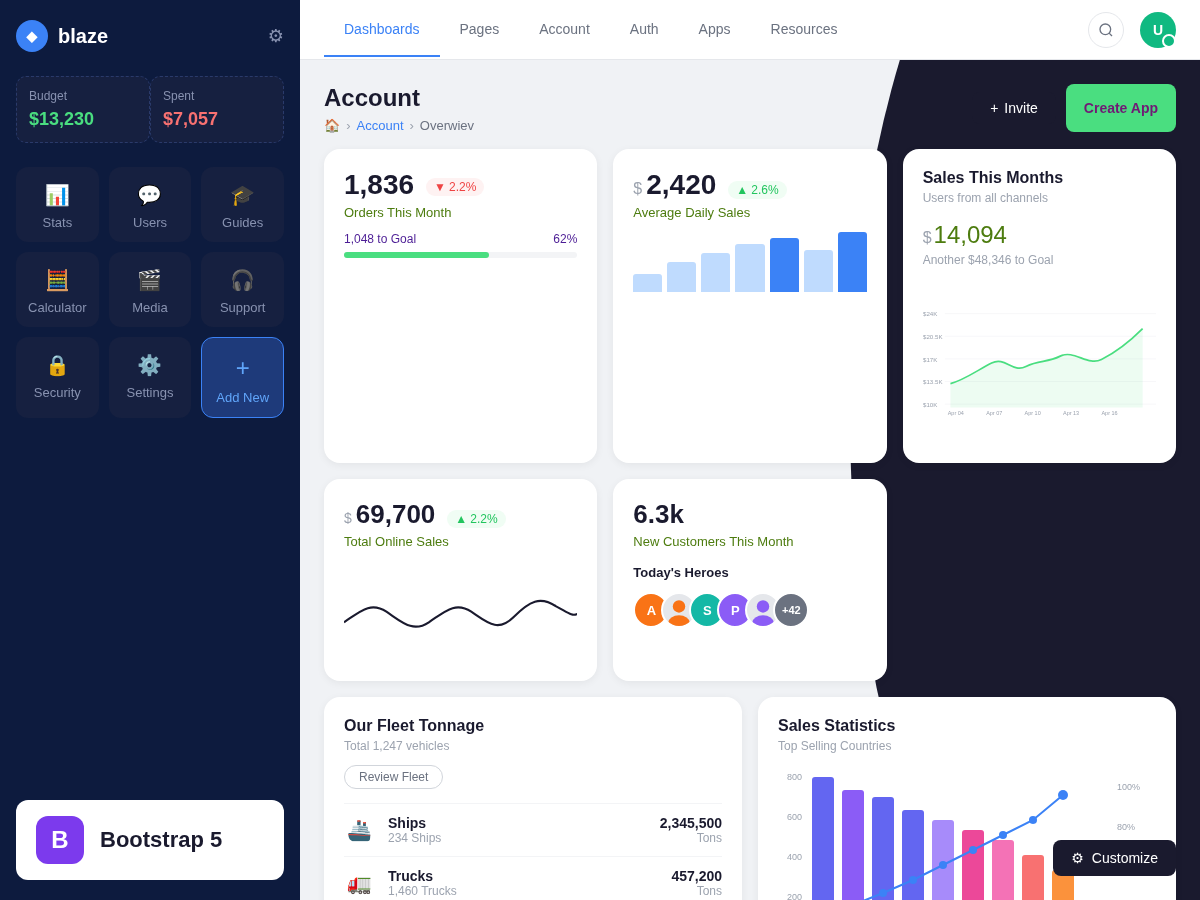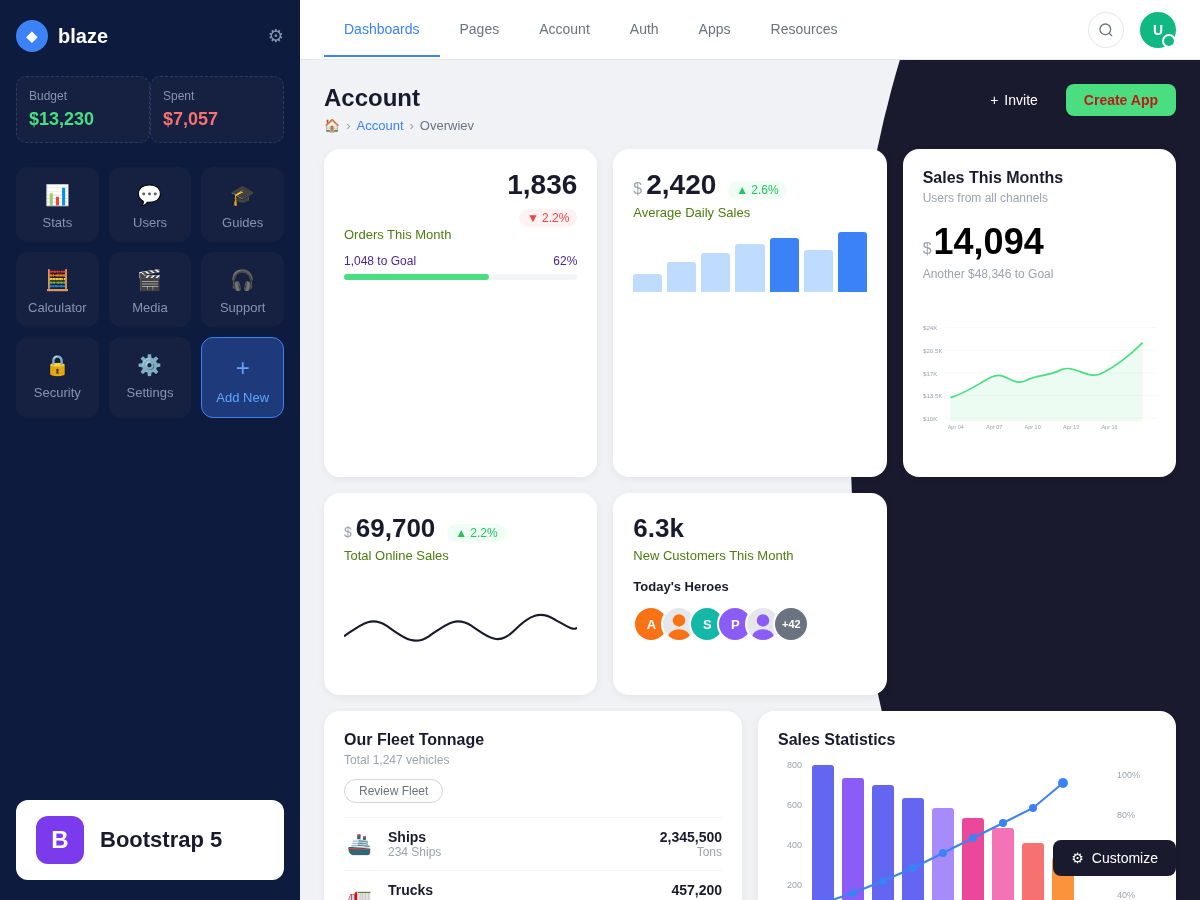--- a/index.html
+++ b/index.html
@@ -270,23 +270,23 @@
       gap: 6px;
       padding: 8px 18px;
       background: #1a1a2e;
       color: white;
       border-radius: 8px;
       font-size: 14px;
       cursor: pointer;
       border: none;
     }
     .btn-create {
-      padding: 8px 18px;
+      padding: 16px 18px;
       background: #4ade80;
-      color: #b91c1c;
+      color: #701a75;
       border-radius: 8px;
       font-size: 14px;
       font-weight: 600;
       cursor: pointer;
       border: none;
     }
 
     
     .stats-grid {
       display: grid;
@@ -361,21 +361,21 @@
 
     
     .sales-month-card {
       background: white;
       border-radius: 16px;
       padding: 20px;
       box-shadow: 0 2px 8px rgba(0,0,0,0.06);
     }
     .sales-month-title { font-size: 16px; font-weight: 600; color: #1a1a2e; margin-bottom: 4px; }
     .sales-month-subtitle { color: #9ca3af; font-size: 12px; margin-bottom: 16px; }
-    .sales-big-number { font-size: 36px; font-weight: 700; color: #000000; }
+    .sales-big-number { font-size: 24px; font-weight: 400; color: #4d7c0f; }
     .sales-goal-text { color: #9ca3af; font-size: 12px; margin-top: 4px; margin-bottom: 16px; }
 
     
     .line-chart-area {
       width: 100%;
       height: 160px;
       position: relative;
     }
 
     
@@ -603,21 +603,21 @@
             <span>+</span>
             <span>Invite</span>
           </button>
           <button class="btn-create">Create App</button>
         </div>
       </div>
 
       <div class="stats-grid">
 
         <div class="stat-card orders">
-          <div style="display:flex;align-items:flex-end;gap:4px;flex-direction:column;">
+          <div style="display:flex;align-items:center;gap:4px;">
             <span class="stat-number">1,836</span>
             <span class="stat-badge down">
               <span>▼</span>
               <span>2.2%</span>
             </span>
           </div>
           <div class="stat-label">Orders This Month</div>
           <div class="progress-section">
             <div class="progress-label">
               <span>1,048 to Goal</span>
@@ -766,20 +766,21 @@
             </div>
           </div>
 
           
 
           
         </div>
 
         <div class="bottom-card">
           <div class="bottom-card-title">Sales Statistics</div>
+          <div class="bottom-card-subtitle">Top Selling Countries</div>
           
           <svg width="100%" height="200" viewBox="0 0 360 200">
 
             <text x="0" y="15" fill="#9ca3af" font-size="9">800</text>
             <text x="0" y="55" fill="#9ca3af" font-size="9">600</text>
             <text x="0" y="95" fill="#9ca3af" font-size="9">400</text>
             <text x="0" y="135" fill="#9ca3af" font-size="9">200</text>
 
             <text x="330" y="25" fill="#9ca3af" font-size="9">100%</text>
             <text x="330" y="65" fill="#9ca3af" font-size="9">80%</text>

